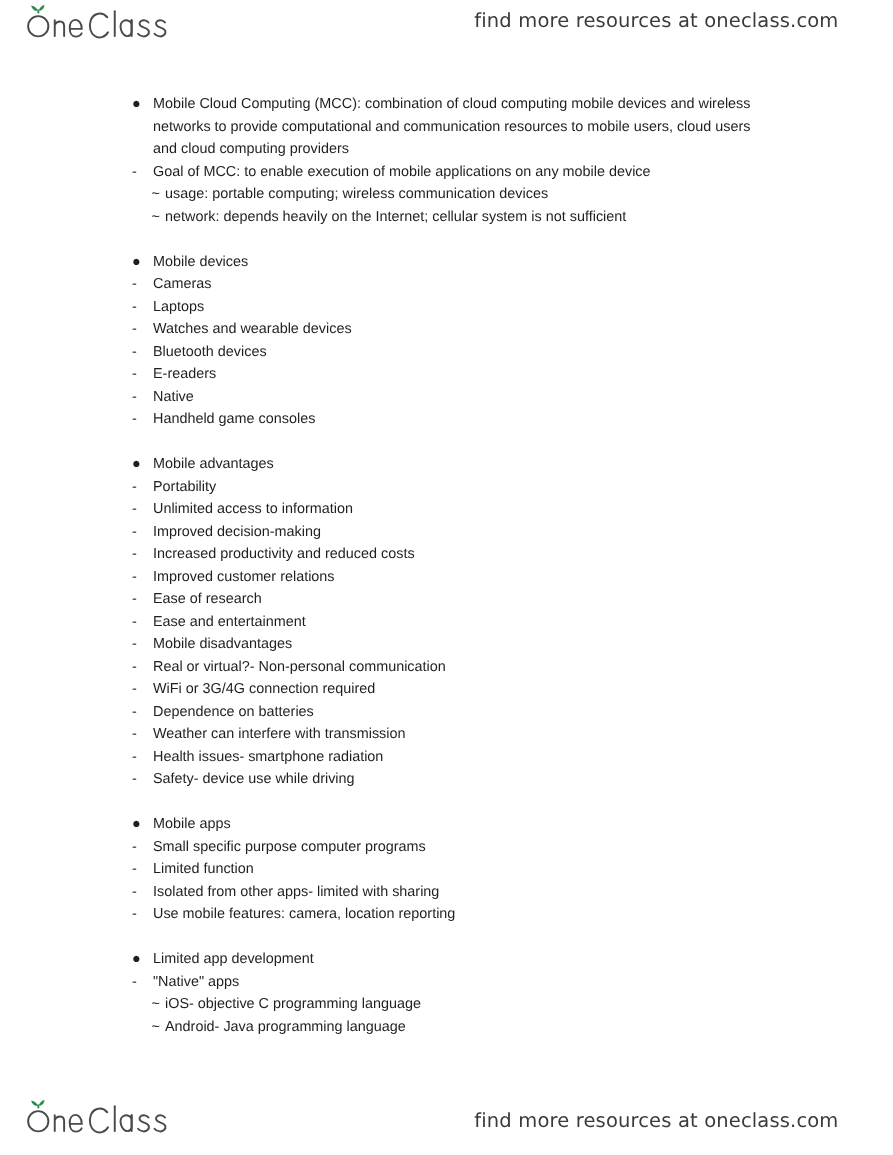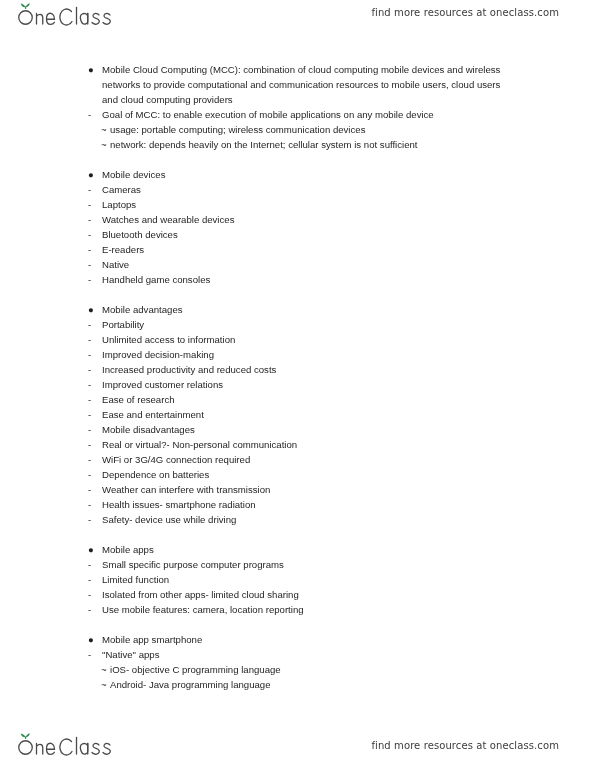--- a/index.html
+++ b/index.html
@@ -49,21 +49,21 @@
   .page-header .brand {
     position: absolute;
     left: 14px;
     top: 2px;
   }
   .promo-text {
     position: absolute;
     right: 36px;
     top: 7px;
     font-family: "DejaVu Sans", sans-serif;
-    font-size: 10px;
+    font-size: 13px;
     color: #3b3b3b;
     letter-spacing: 0.1px;
     white-space: nowrap;
   }
 
   
   .page-footer {
     position: absolute;
     left: 0;
     bottom: 0;
@@ -225,25 +225,25 @@
         <div class="line lvl-dash"><span class="marker">-</span><span class="text">WiFi or 3G/4G connection required</span></div>
         <div class="line lvl-dash"><span class="marker">-</span><span class="text">Dependence on batteries</span></div>
         <div class="line lvl-dash"><span class="marker">-</span><span class="text">Weather can interfere with transmission</span></div>
         <div class="line lvl-dash"><span class="marker">-</span><span class="text">Health issues- smartphone radiation</span></div>
         <div class="line lvl-dash"><span class="marker">-</span><span class="text">Safety- device use while driving</span></div>
       </div>
       <div class="block">
         <div class="line lvl-bullet"><span class="marker">●</span><span class="text">Mobile apps</span></div>
         <div class="line lvl-dash"><span class="marker">-</span><span class="text">Small specific purpose computer programs</span></div>
         <div class="line lvl-dash"><span class="marker">-</span><span class="text">Limited function</span></div>
-        <div class="line lvl-dash"><span class="marker">-</span><span class="text">Isolated from other apps- limited cloud sharing</span></div>
+        <div class="line lvl-dash"><span class="marker">-</span><span class="text">Isolated from other apps- limited with sharing</span></div>
         <div class="line lvl-dash"><span class="marker">-</span><span class="text">Use mobile features: camera, location reporting</span></div>
       </div>
       <div class="block">
-        <div class="line lvl-bullet"><span class="marker">●</span><span class="text">Mobile app smartphone</span></div>
+        <div class="line lvl-bullet"><span class="marker">●</span><span class="text">Limited app development</span></div>
         <div class="line lvl-dash"><span class="marker">-</span><span class="text">"Native" apps</span></div>
         <div class="line lvl-tilde"><span class="marker">~</span><span class="text">iOS- objective C programming language</span></div>
         <div class="line lvl-tilde"><span class="marker">~</span><span class="text">Android- Java programming language</span></div>
       </div>
     </div>
 
   <div class="page-footer">
 
     <div class="brand">
       <svg class="brand-logo" width="104" height="28" viewBox="0 0 208 56" aria-hidden="true">

